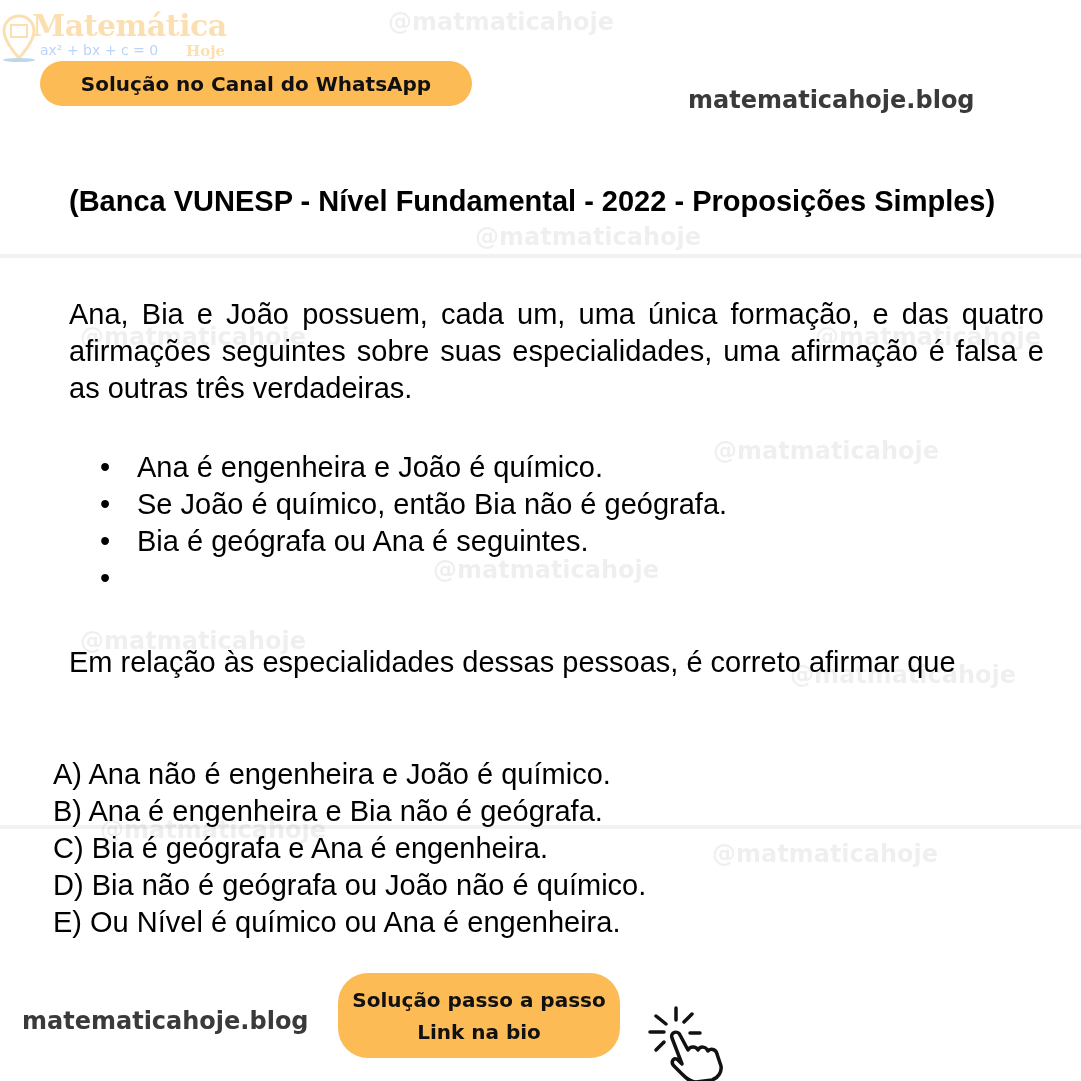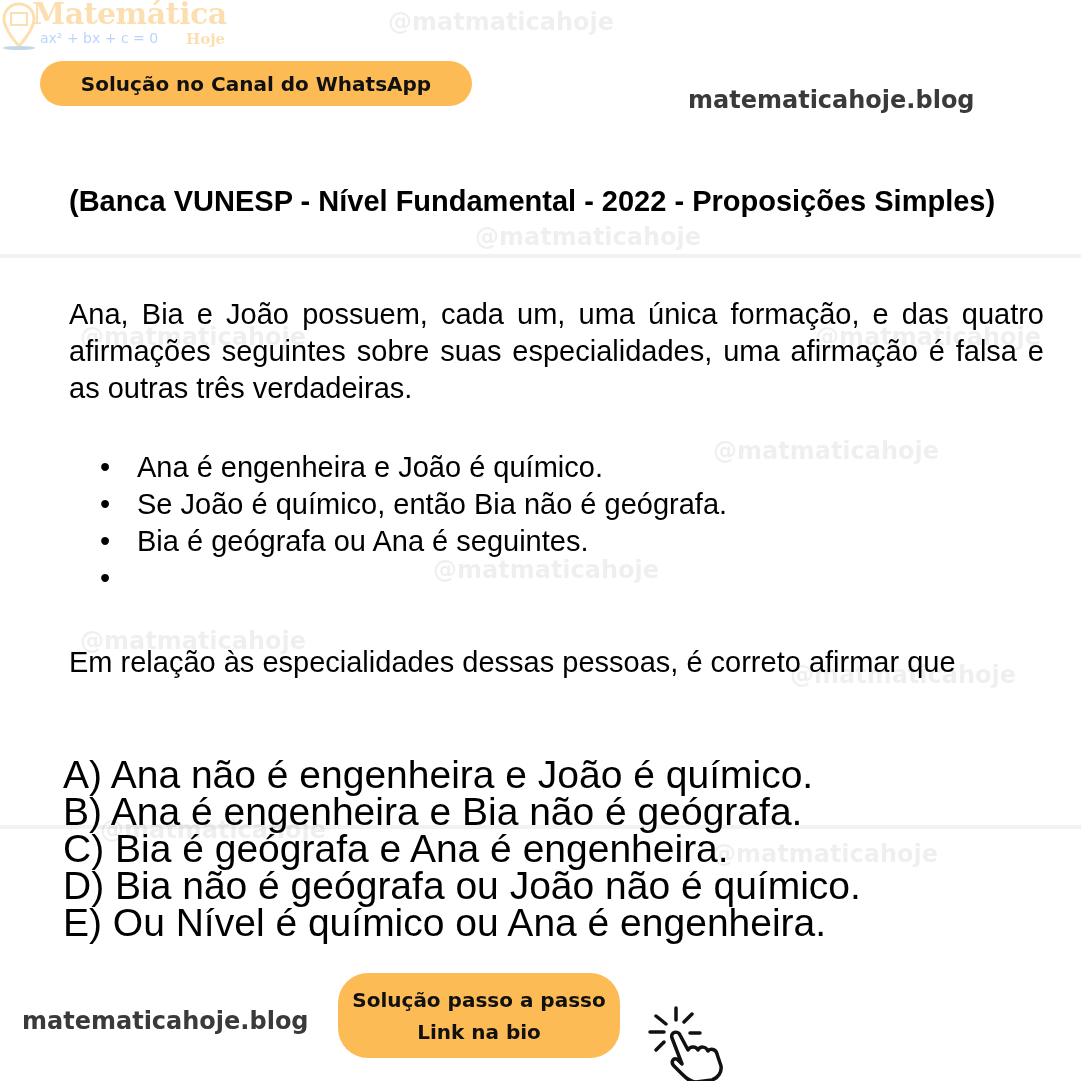--- a/index.html
+++ b/index.html
@@ -5,21 +5,21 @@
     html, body { margin: 0; padding: 0; }
     body {
       width: 1081px; height: 1081px; position: relative; overflow: hidden;
       background: #ffffff;
       font-family: "Liberation Sans", sans-serif;
       color: #000;
     }
     .abs { position: absolute; }
 
     
-    .logo { left: 0; top: 0; width: 230px; height: 52px; opacity: 0.35; }
+    .logo { left: 0; top: 12px; width: 230px; height: 52px; opacity: 0.35; }
     .logo-title {
       position: absolute; left: 32px; top: -4px;
       font-family: "DejaVu Serif", serif; font-weight: bold; font-size: 30px;
       color: #f5a623; letter-spacing: -0.5px;
     }
     .logo-formula {
       position: absolute; left: 40px; top: 30px; font-size: 14px; color: #3b82f6;
       font-family: "DejaVu Sans", sans-serif;
     }
     .logo-hoje {
@@ -60,21 +60,21 @@
       top: 183px; font-weight: bold; font-size: 29px; line-height: 37px;
       text-align: justify; text-align-last: left;
     }
     .stmt {
       top: 296px; font-size: 29px; line-height: 37px; text-align: justify;
     }
     .bullets { top: 449px; left: 100px; margin: 0; padding: 0; list-style: none; font-size: 29px; line-height: 37px; }
     .bullets li { position: relative; padding-left: 37px; }
     .bullets li .dot { position: absolute; left: 0; top: 0; }
     .ask { top: 644px; font-size: 29px; line-height: 37px; text-align: justify; }
-    .options { top: 756px; left: 63px; font-size: 39px; line-height: 37px; }
+    .options { top: 756px; left: 53px; font-size: 29px; line-height: 37px; }
     .opt { white-space: nowrap; }
 
     .hand { left: 640px; top: 998px; }
   </style>
 </head>
 <body>
 
 <div class="abs logo">
   <svg class="logo-pin" width="34" height="48" viewBox="0 0 34 48">
     <path d="M17 2 C8 2 2 9 2 17 C2 28 17 44 17 44 C17 44 32 28 32 17 C32 9 26 2 17 2 Z" fill="none" stroke="#f5a623" stroke-width="3"></path>

